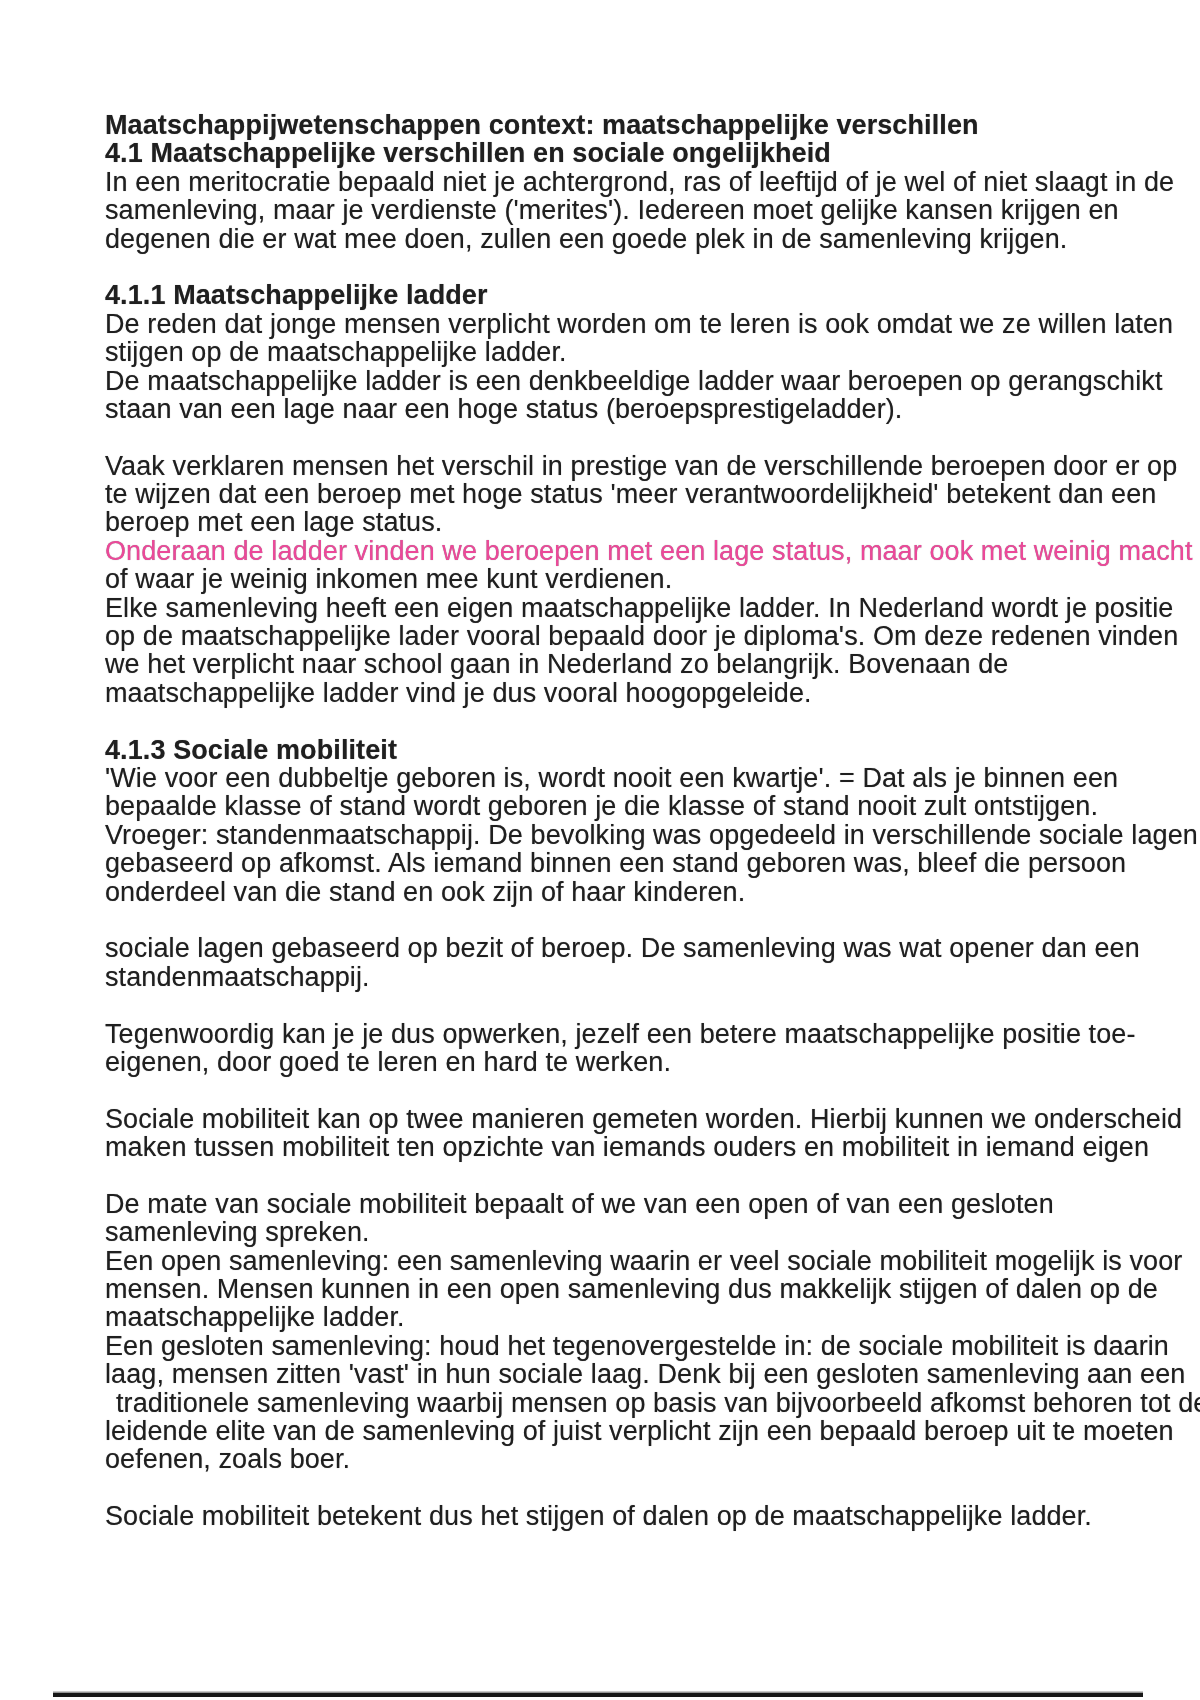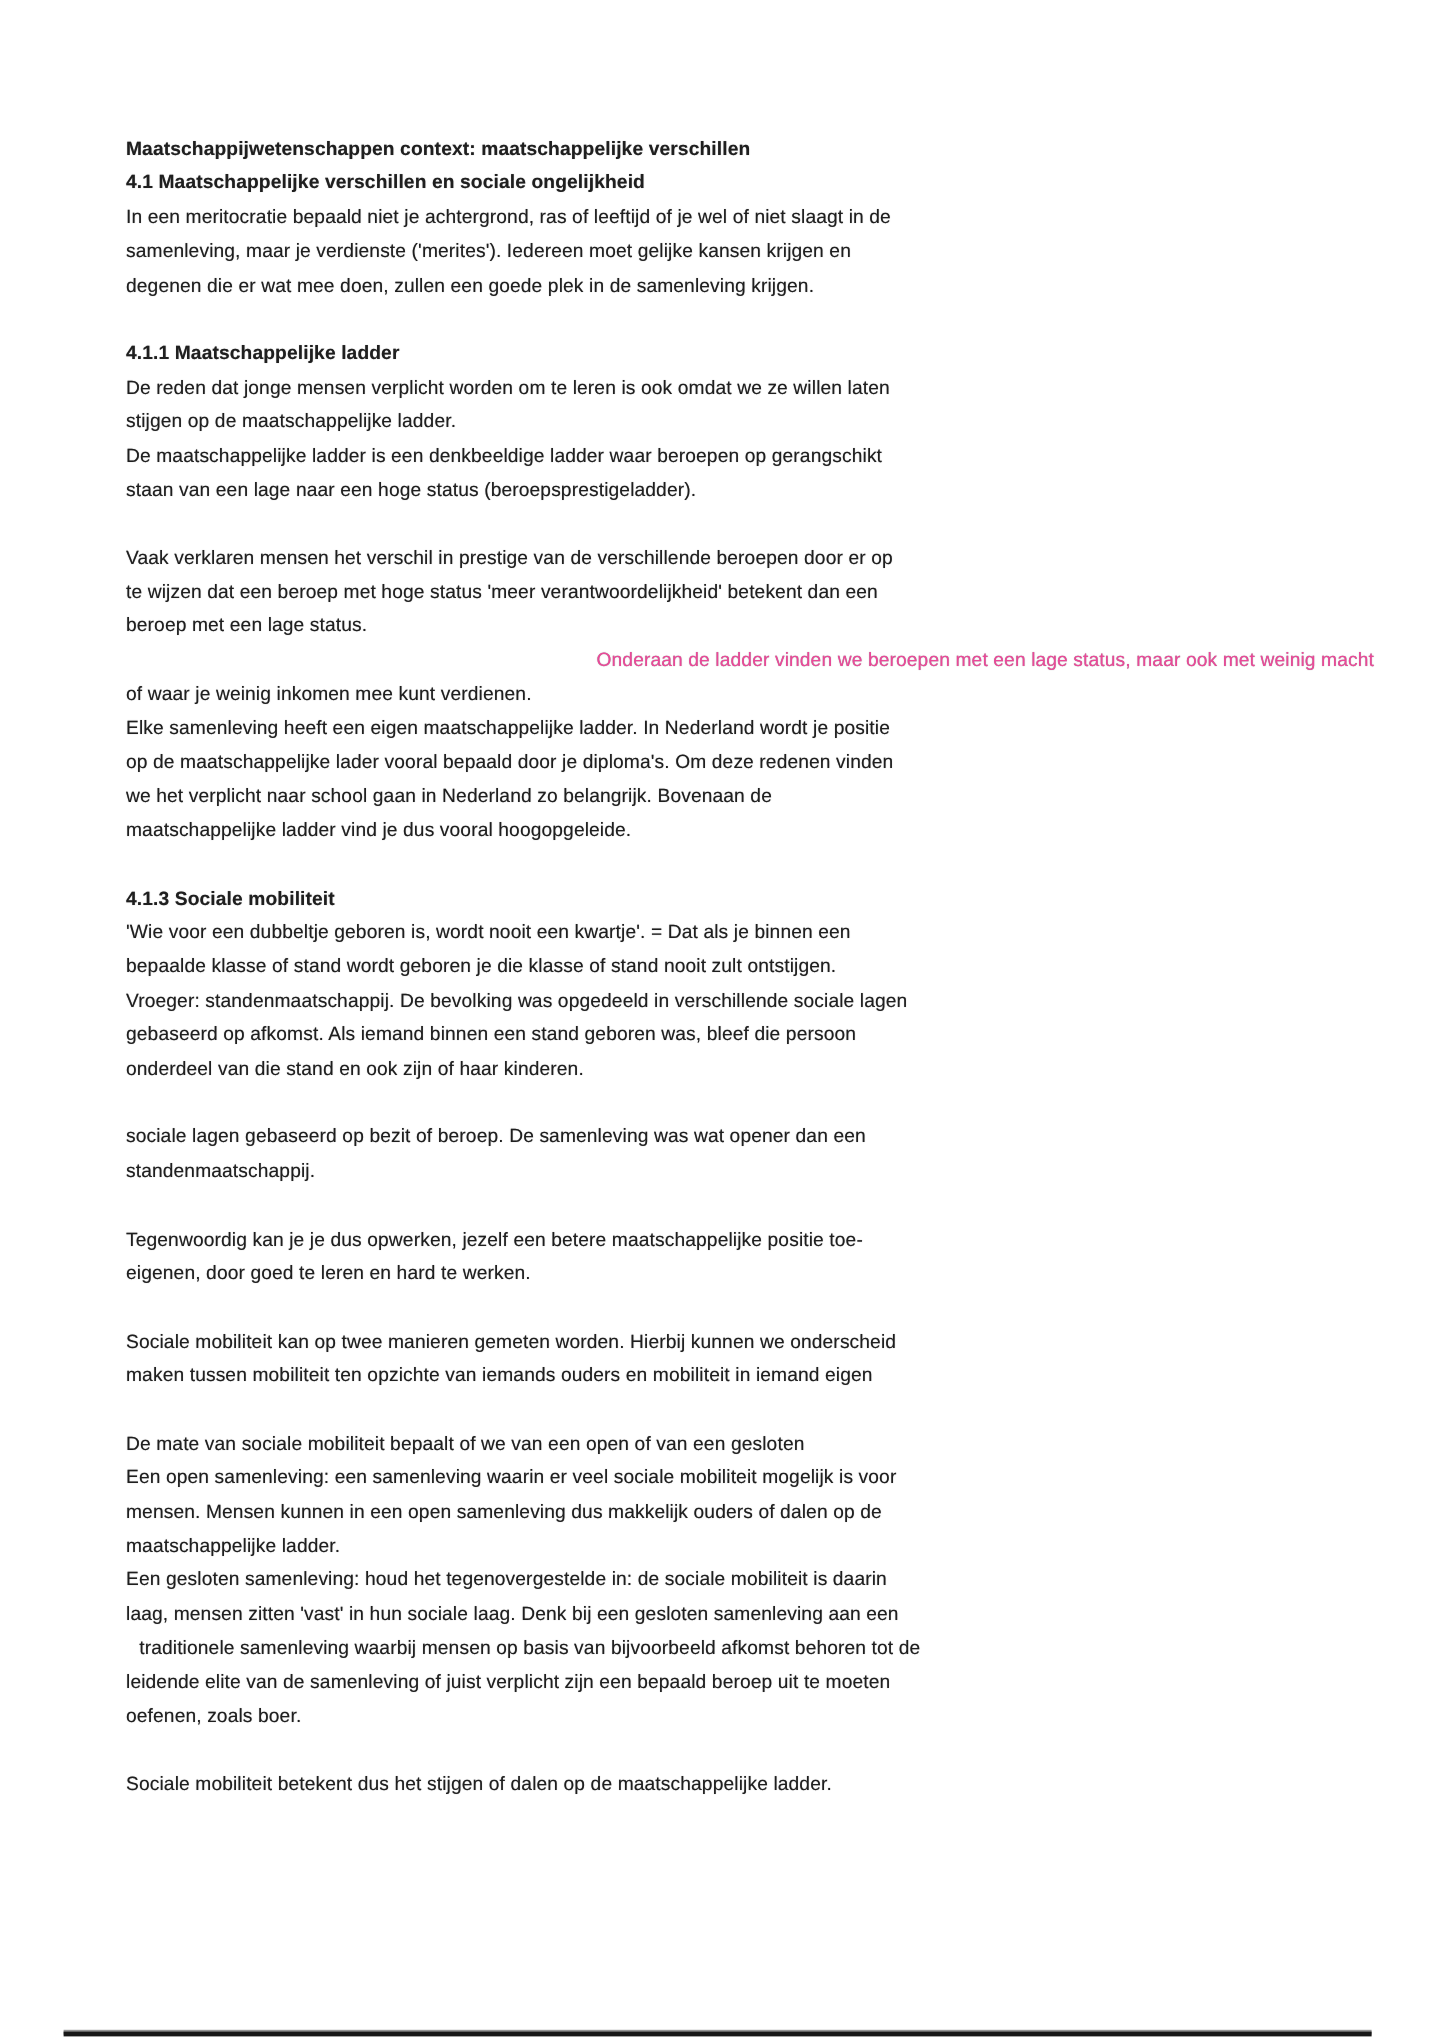--- a/index.html
+++ b/index.html
@@ -16,21 +16,21 @@
   }
   .text-column {
     position: absolute;
     left: 105px;
     top: 111px;
     width: 1040px;
   }
   .line {
     height: 28.4px;
     line-height: 28.4px;
-    font-size: 16px;
+    font-size: 27px;
     color: #1f1f1f;
     white-space: nowrap;
     letter-spacing: 0.1px;
     text-shadow: 0 0 0.7px rgba(30,30,30,0.55);
   }
   .block.bold .line {
     font-weight: bold;
   }
   .block.blank {
     height: 28.4px;
@@ -103,22 +103,23 @@
         <div class="line" style="color: rgb(31, 31, 31);">eigenen, door goed te leren en hard te werken.</div>
       </div>
       <div class="block blank"></div>
       <div class="block regular">
         <div class="line" style="color: rgb(31, 31, 31);">Sociale mobiliteit kan op twee manieren gemeten worden. Hierbij kunnen we onderscheid</div>
         <div class="line" style="color: rgb(31, 31, 31);">maken tussen mobiliteit ten opzichte van iemands ouders en mobiliteit in iemand eigen</div>
       </div>
       <div class="block blank"></div>
       <div class="block regular">
         <div class="line" style="color: rgb(31, 31, 31);">De mate van sociale mobiliteit bepaalt of we van een open of van een gesloten</div>
+        <div class="line" style="color: rgb(31, 31, 31);">samenleving spreken.</div>
         <div class="line" style="color: rgb(31, 31, 31);">Een open samenleving: een samenleving waarin er veel sociale mobiliteit mogelijk is voor</div>
-        <div class="line" style="color: rgb(31, 31, 31);">mensen. Mensen kunnen in een open samenleving dus makkelijk ouders of dalen op de</div>
+        <div class="line" style="color: rgb(31, 31, 31);">mensen. Mensen kunnen in een open samenleving dus makkelijk stijgen of dalen op de</div>
         <div class="line" style="color: rgb(31, 31, 31);">maatschappelijke ladder.</div>
         <div class="line" style="color: rgb(31, 31, 31);">Een gesloten samenleving: houd het tegenovergestelde in: de sociale mobiliteit is daarin</div>
         <div class="line" style="color: rgb(31, 31, 31);">laag, mensen zitten 'vast' in hun sociale laag. Denk bij een gesloten samenleving aan een</div>
         <div class="line" style="color: rgb(31, 31, 31); margin-left: 11px;">traditionele samenleving waarbij mensen op basis van bijvoorbeeld afkomst behoren tot de</div>
         <div class="line" style="color: rgb(31, 31, 31);">leidende elite van de samenleving of juist verplicht zijn een bepaald beroep uit te moeten</div>
         <div class="line" style="color: rgb(31, 31, 31);">oefenen, zoals boer.</div>
       </div>
       <div class="block blank"></div>
       <div class="block regular">
         <div class="line" style="color: rgb(31, 31, 31);">Sociale mobiliteit betekent dus het stijgen of dalen op de maatschappelijke ladder.</div>

